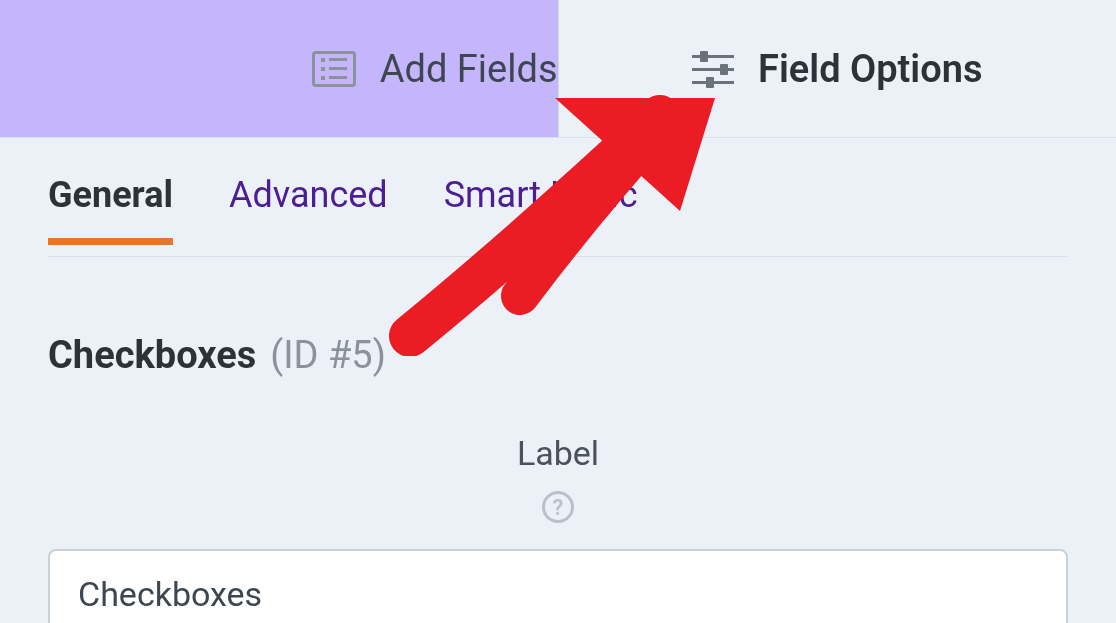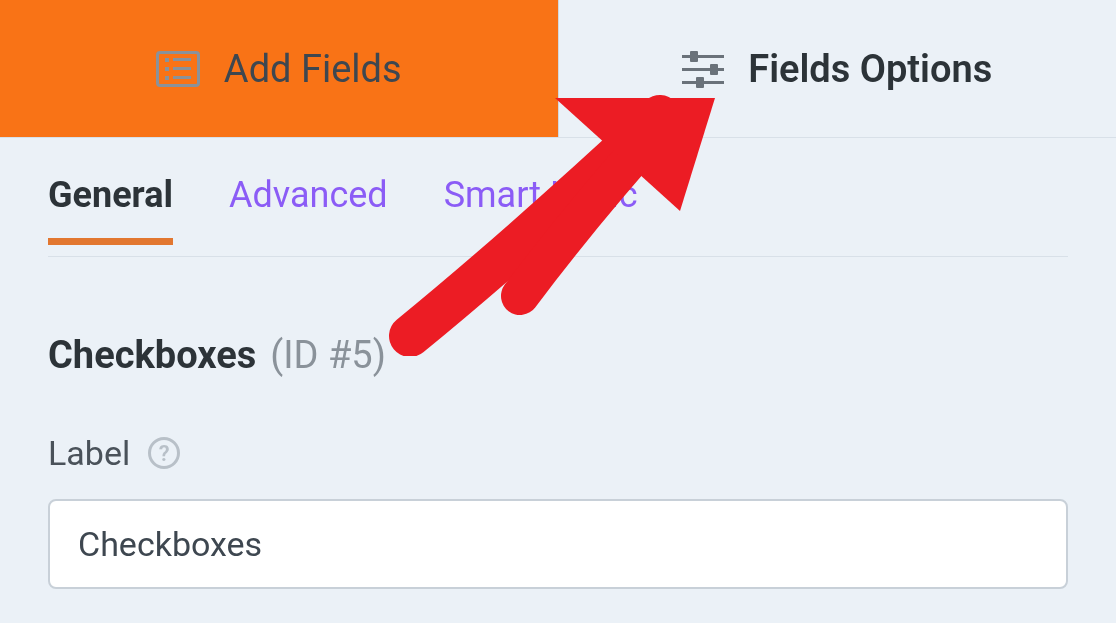--- a/index.html
+++ b/index.html
@@ -25,21 +25,22 @@
       flex: 1;
       display: flex;
       align-items: center;
       justify-content: center;
       gap: 24px;
       font-size: 38px;
       color: #3e4750;
       cursor: pointer;
     }
     .top-tab.inactive {
-      background: #f97316;
+      background: #c4b5fd;
+      justify-content: flex-end;
     }
     .top-tab.active {
       background: #ebf1f7;
       font-weight: 600;
       color: #2c3338;
     }
     .divider-vertical {
       width: 1px;
       background: #d0d8e0;
     }
@@ -99,21 +100,21 @@
       padding: 36px 48px 0 48px;
     }
     .sub-tabs {
       display: flex;
       gap: 56px;
       border-bottom: 1px solid #d8e0e8;
       padding-bottom: 12px;
     }
     .sub-tab {
       font-size: 36px;
-      color: #8b5cf6;
+      color: #4c1d95;
       padding-bottom: 28px;
       cursor: pointer;
       position: relative;
     }
     .sub-tab.active {
       color: #2c3338;
       font-weight: 700;
     }
     .sub-tab.active::after {
       content: "";
@@ -140,20 +141,21 @@
       color: #8a929a;
       font-weight: 400;
       margin-top: 16px;
     }
 
     .label-row {
       margin-top: 56px;
       display: flex;
       align-items: center;
       gap: 18px;
+      flex-direction: column;
     }
     .label-text {
       font-size: 34px;
       color: #4a525a;
     }
     .help-icon {
       width: 32px;
       height: 32px;
       border: 3px solid #b8c0c8;
       border-radius: 50%;
@@ -210,21 +212,21 @@
   <div class="divider-vertical"></div>
   <div class="top-tab active">
     <span class="sliders-icon">
       <span class="slider-line l1"></span>
       <span class="slider-knob k1"></span>
       <span class="slider-line l2"></span>
       <span class="slider-knob k2"></span>
       <span class="slider-line l3"></span>
       <span class="slider-knob k3"></span>
     </span>
-    <span>Fields Options</span>
+    <span>Field Options</span>
   </div>
 </div>
 
 <div class="content">
   <div class="sub-tabs">
     <div class="sub-tab active">
       <span>General</span>
     </div>
     <div class="sub-tab">
       <span>Advanced</span>

